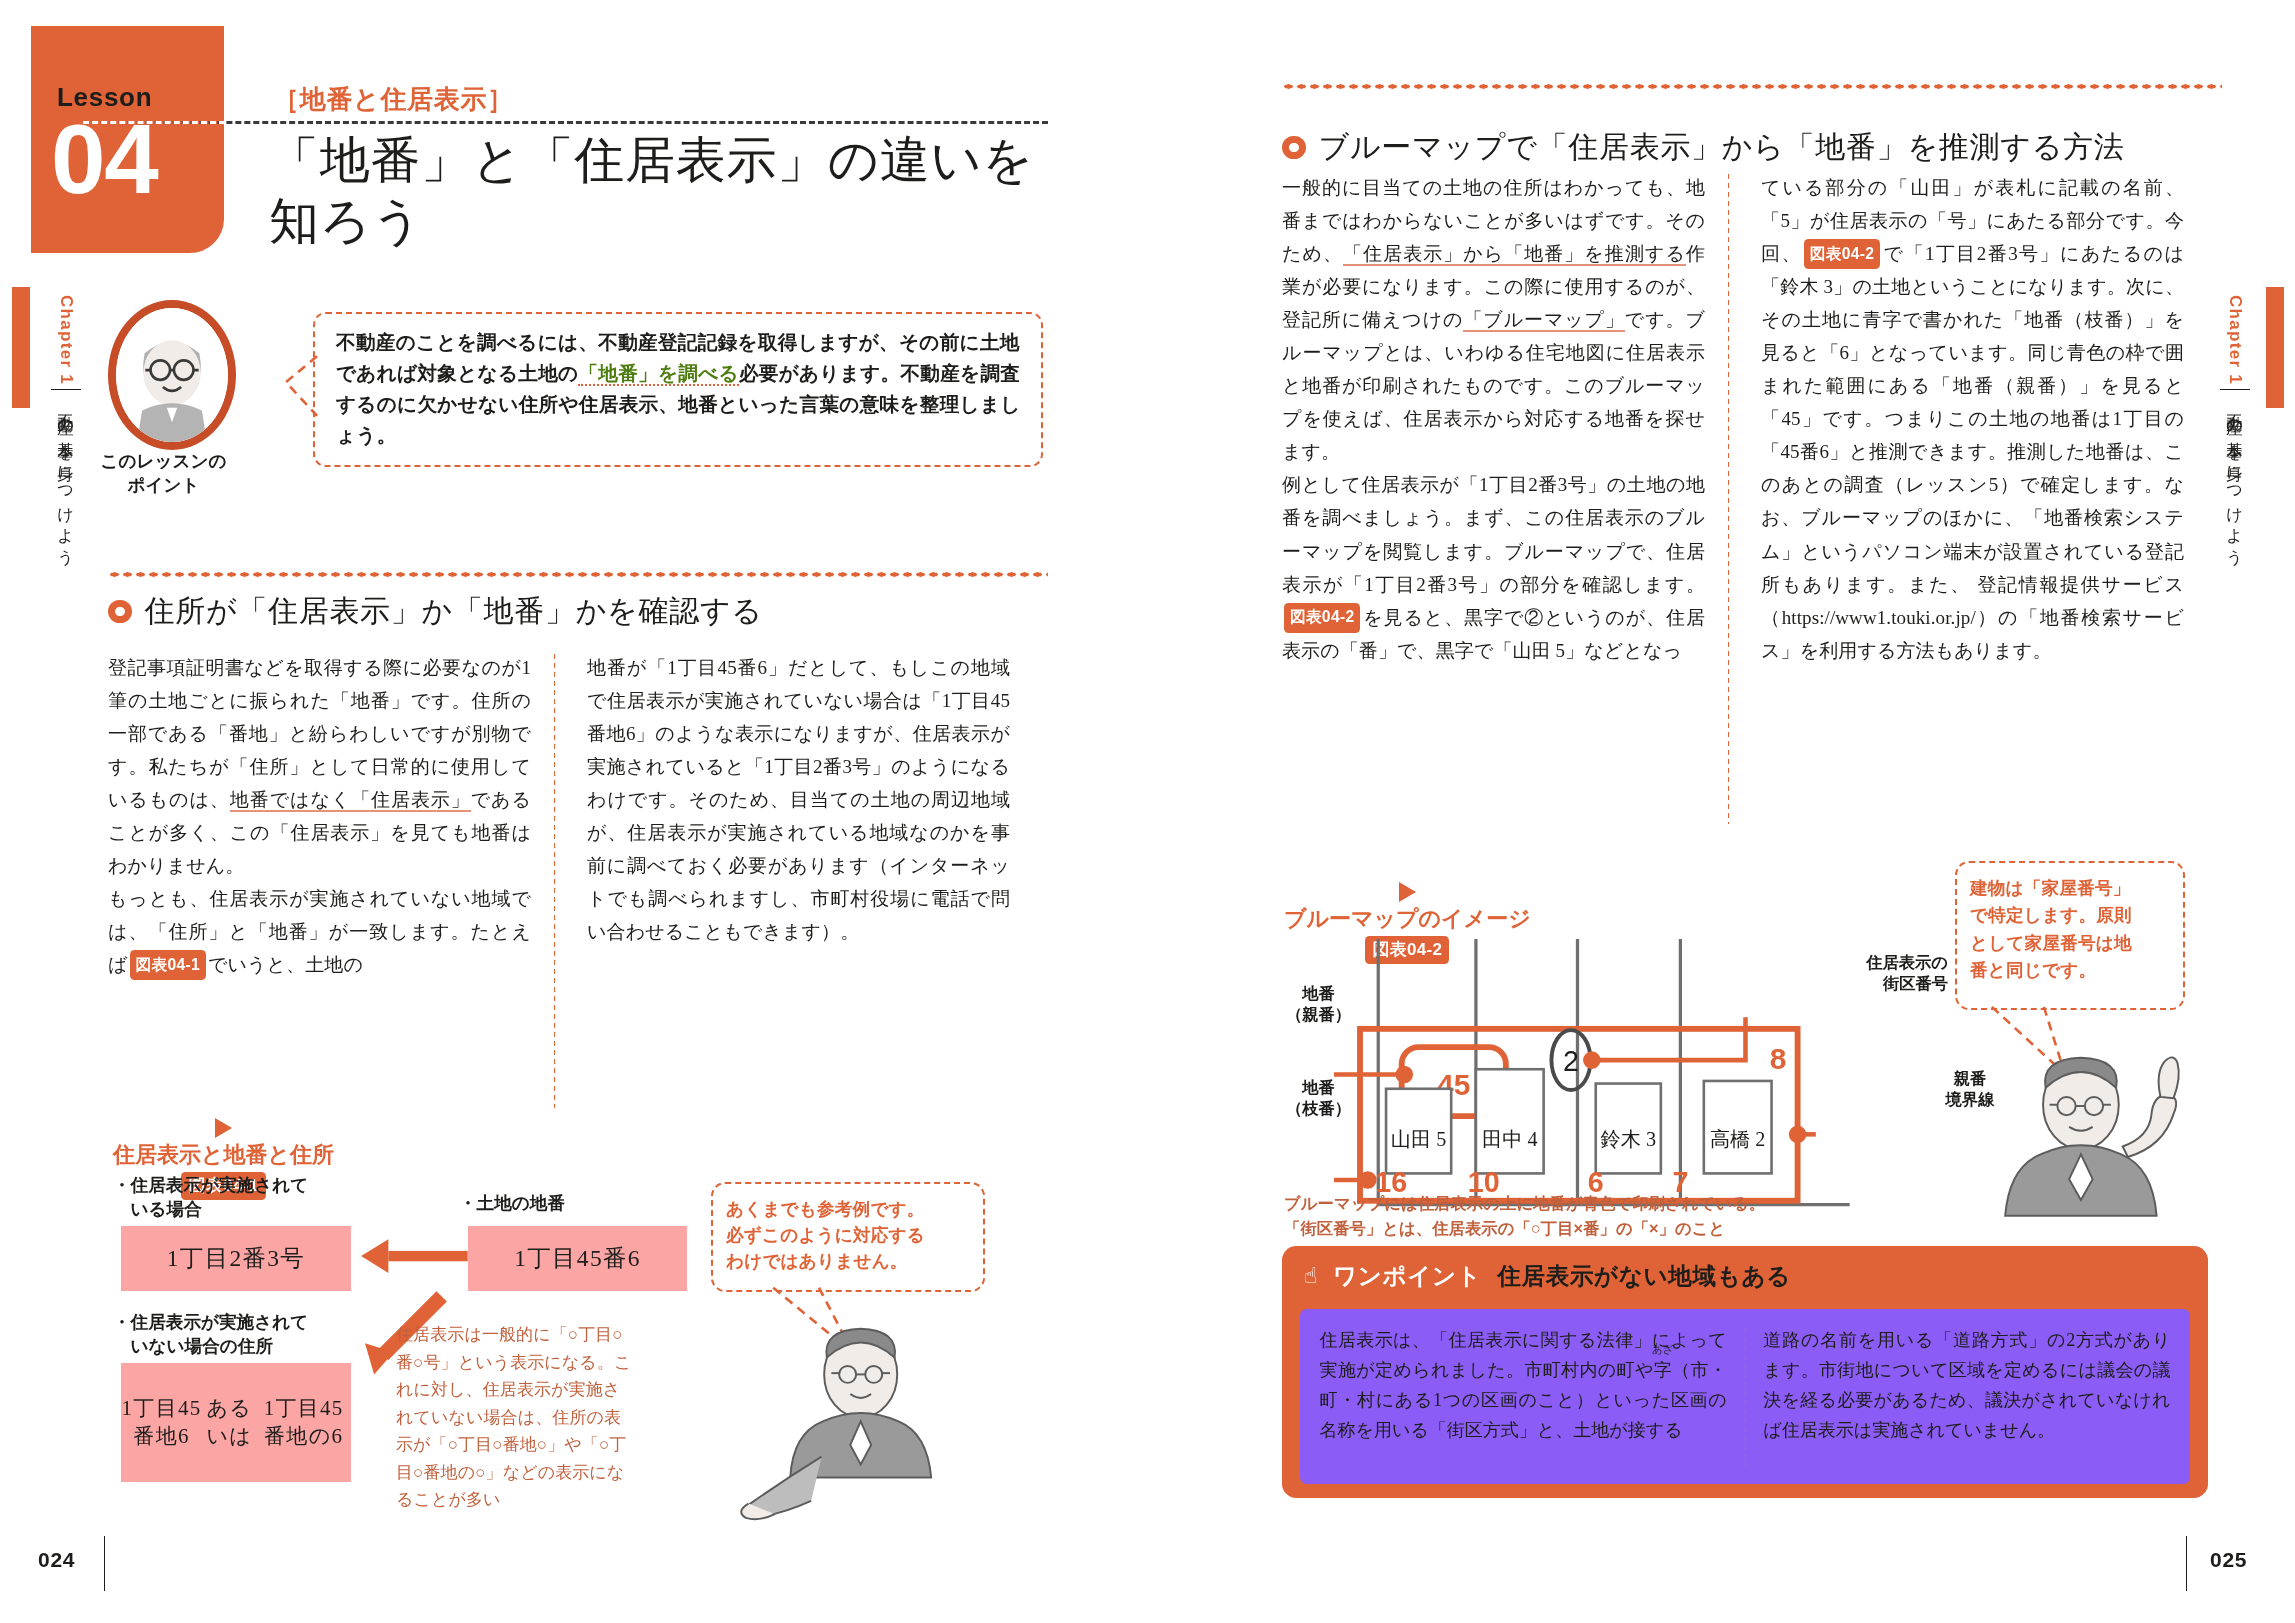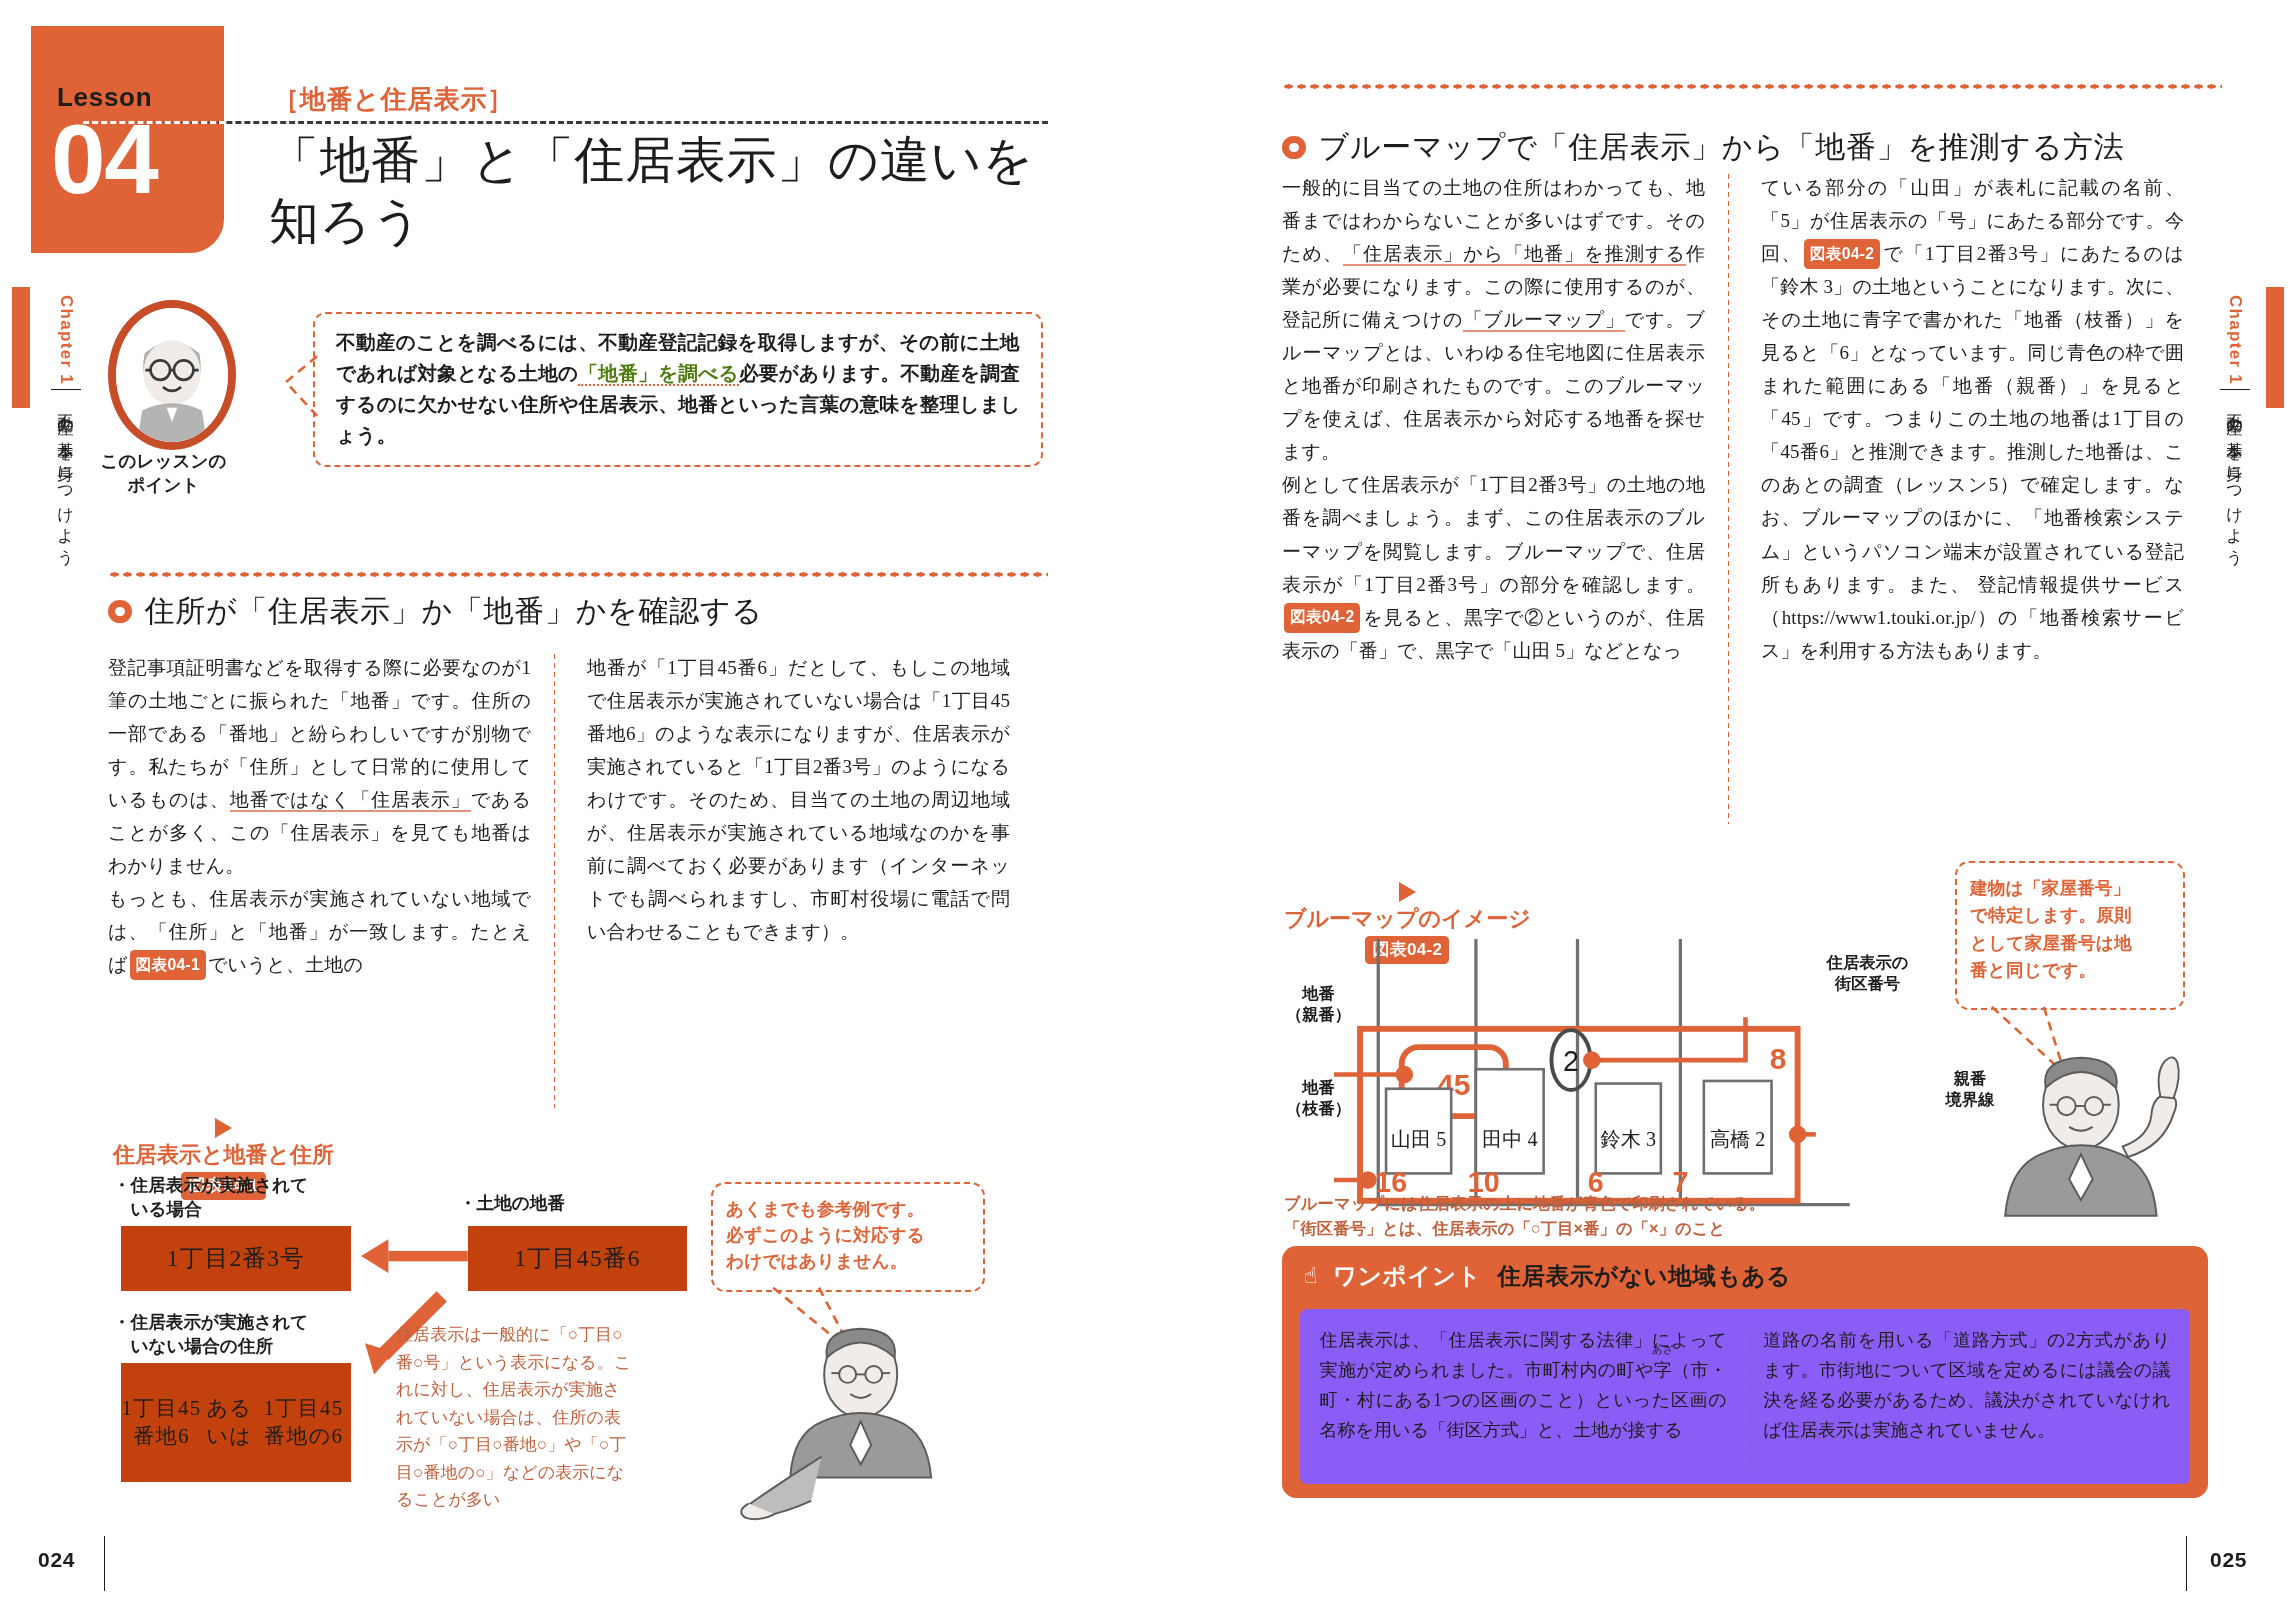--- a/index.html
+++ b/index.html
@@ -130,21 +130,21 @@
   .fig-tri{
     width:0;height:0;border-left:17px solid #df6336;
     border-top:10.4px solid transparent;border-bottom:10.4px solid transparent;flex:none;
   }
   .fig-chip-solid{
     background:#df6336;color:#fff;border-radius:4.6px;font-size:17px;
     font-weight:700;padding:2px 7.2px 3.3px;letter-spacing:0.3px;
   }
   .f1-label{position:absolute;font-size:17.6px;font-weight:700;line-height:1.35;color:#1d1d1b;}
   .f1-box{
-    position:absolute;background:#c2410c;display:flex;align-items:center;
+    position:absolute;background:#fca5a5;display:flex;align-items:center;
     justify-content:center;text-align:center;color:#1d1d1b;
     font-family:"Liberation Serif","DejaVu Serif",serif;
     font-size:23.5px;line-height:1.4;letter-spacing:1.3px;
   }
   .f1-note{
     position:absolute;font-family:"Liberation Serif","DejaVu Serif",serif;
     font-size:17px;line-height:1.62;color:#c0603c;letter-spacing:0.1px;
   }
   .bubble{
     position:absolute;border:2.6px dashed #df6336;border-radius:14.3px;
@@ -372,21 +372,21 @@
     </div>
 
     <div class="map-sidelab" style="left:130px;top:983px;width:81px;">
       <div>地番</div>
       <div>（親番）</div>
     </div>
     <div class="map-sidelab" style="left:130px;top:1077px;width:81px;">
       <div>地番</div>
       <div>（枝番）</div>
     </div>
-    <div class="map-sidelab" style="left:661px;top:952px;width:117px;text-align:center;">
+    <div class="map-sidelab" style="left:683px;top:952px;width:117px;text-align:right;">
       <div>住居表示の</div>
       <div>街区番号</div>
     </div>
     <div class="map-sidelab" style="left:783px;top:1068px;width:78px;">
       <div>親番</div>
       <div>境界線</div>
     </div>
 
     <svg class="map-wrap" style="left:128px;top:939px;" width="659" height="280" viewBox="0 0 1010 430">
 

